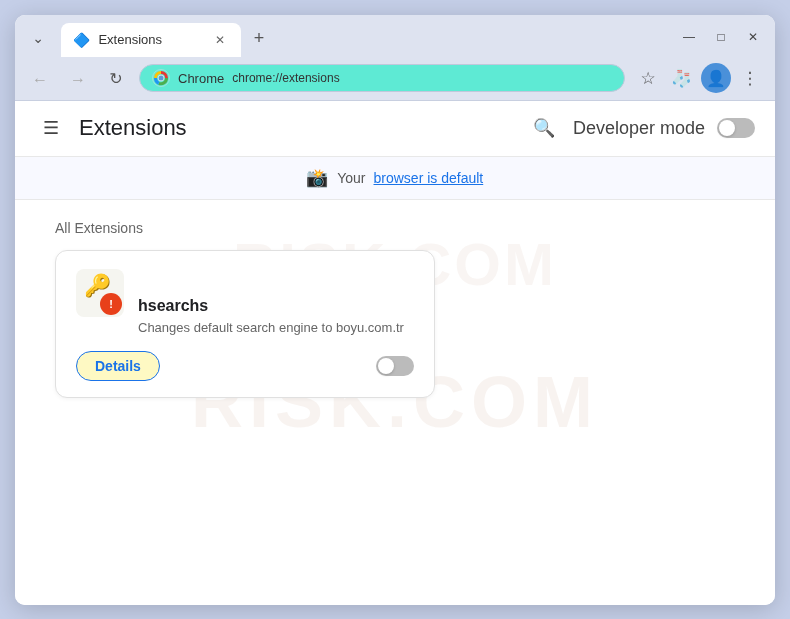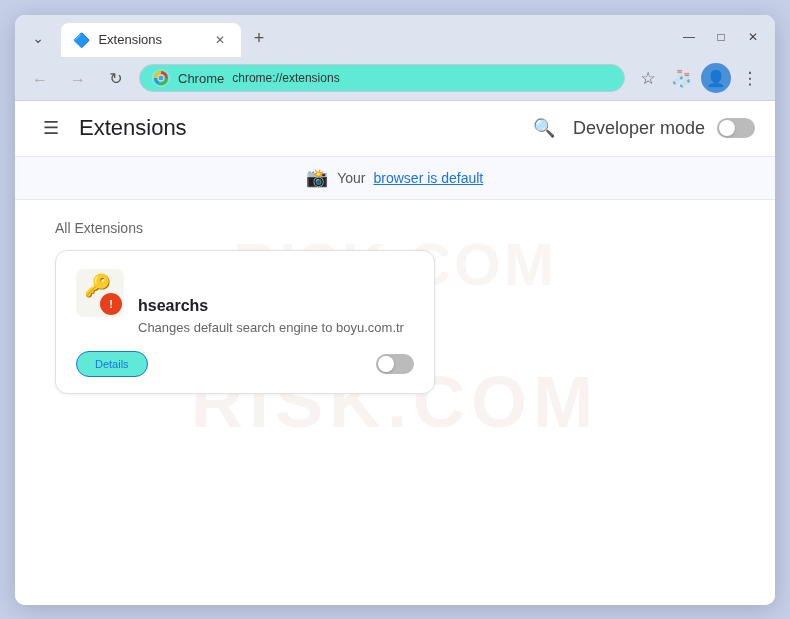--- a/index.html
+++ b/index.html
@@ -398,26 +398,26 @@
       color: #666;
       line-height: 1.4;
     }
     .ext-footer {
       display: flex;
       align-items: center;
       justify-content: space-between;
     }
     .details-btn {
       border: 1.5px solid #1a73e8;
-      background: #5eead4;
+      background: #fef9c3;
       color: #1a73e8;
       border-radius: 20px;
       padding: 6px 18px;
-      font-size: 11px;
-      font-weight: 400;
+      font-size: 14px;
+      font-weight: 700;
       cursor: pointer;
     }
     .ext-toggle {
       width: 38px;
       height: 20px;
       background: #bbb;
       border-radius: 10px;
       position: relative;
       cursor: pointer;
       display: flex;

